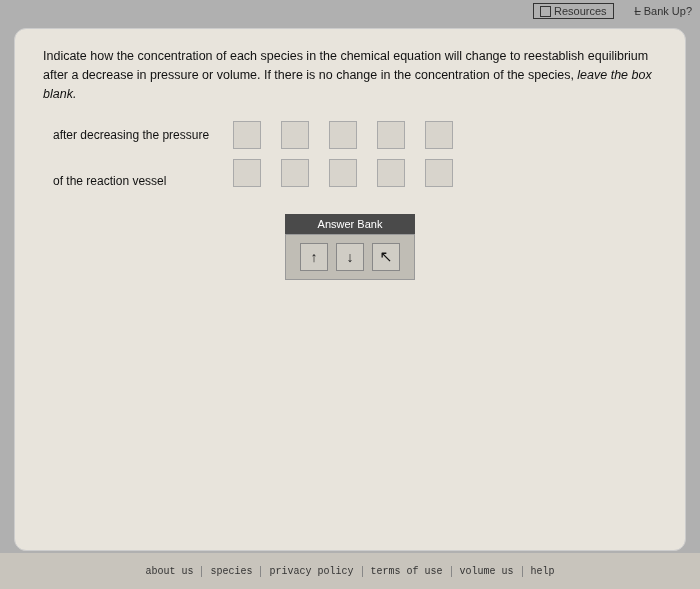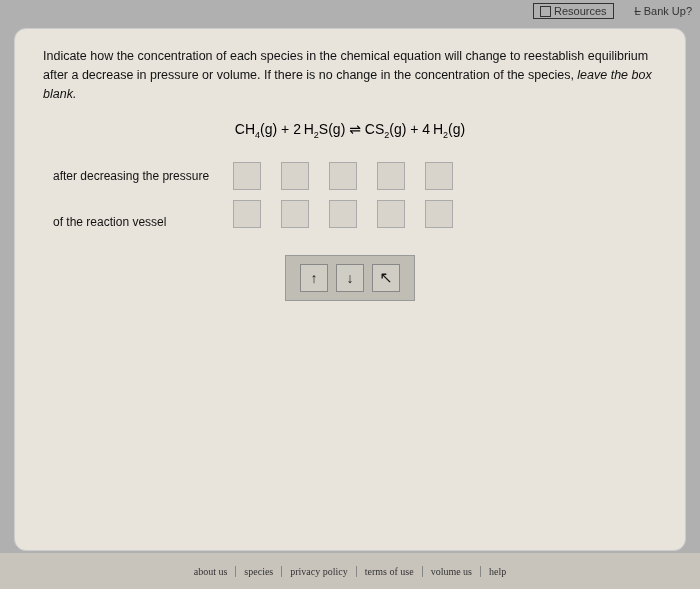--- a/index.html
+++ b/index.html
@@ -181,21 +181,21 @@
       bottom: 0;
       left: 0;
       right: 0;
       height: 36px;
       background: #c8c4bc;
       display: flex;
       align-items: center;
       justify-content: center;
       gap: 0;
       font-size: 10px;
-      font-family: Liberation Serif, serif;
+      font-family: Liberation Mono, monospace;
       color: #333;
     }
 
     .footer-link {
       padding: 0 8px;
       border-right: 1px solid #888;
       color: #333;
       cursor: pointer;
     }
 
@@ -216,25 +216,20 @@
     <span>Bank Up?</span>
   </button>
 </div>
 
 <div class="main-card">
 
   <div class="instructions">
     <span>Indicate how the concentration of each species in the chemical equation will change to reestablish equilibrium after a decrease in pressure or volume. If there is no change in the concentration of the species, <em>leave the box blank.</em></span>
   </div>
 
-  <div class="equation-container">
-    <span class="equation">
-      CH<sub>4</sub>(g) + 2 H<sub>2</sub>S(g) ⇌ CS<sub>2</sub>(g) + 4 H<sub>2</sub>(g)
-    </span>
-  </div>
 
   <div class="grid-area">
 
     <div class="grid-row">
       <div class="row-label">after decreasing the pressure</div>
       <div class="checkboxes">
         <div class="answer-box"></div>
         <div class="answer-box"></div>
         <div class="answer-box"></div>
         <div class="answer-box"></div>
@@ -252,20 +247,21 @@
         <div class="answer-box"></div>
         <div class="answer-box"></div>
         <div class="answer-box"></div>
         <div class="answer-box"></div>
       </div>
     </div>
 
   </div>
 
   <div class="answer-bank-container">
+    <div class="answer-bank-header">Answer Bank</div>
     <div class="answer-bank-body">
       <div class="answer-token">↑</div>
       <div class="answer-token">↓</div>
       <div class="answer-token cursor-icon" style="font-size:16px;">↖</div>
     </div>
   </div>
 
 </div>
 
 <div class="footer">

